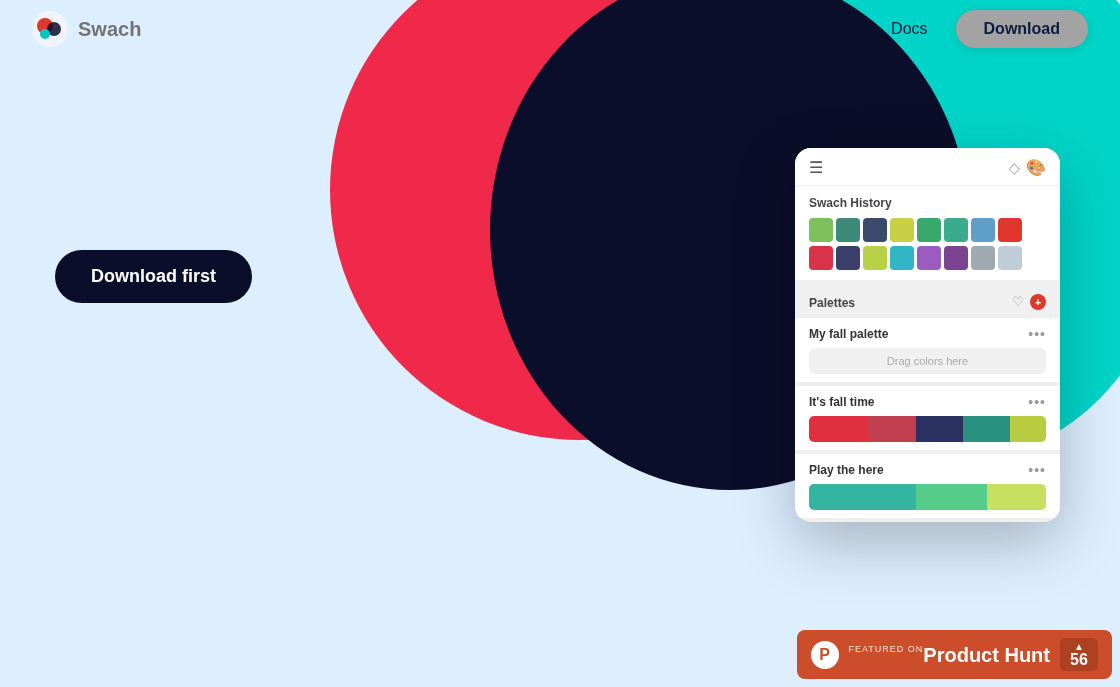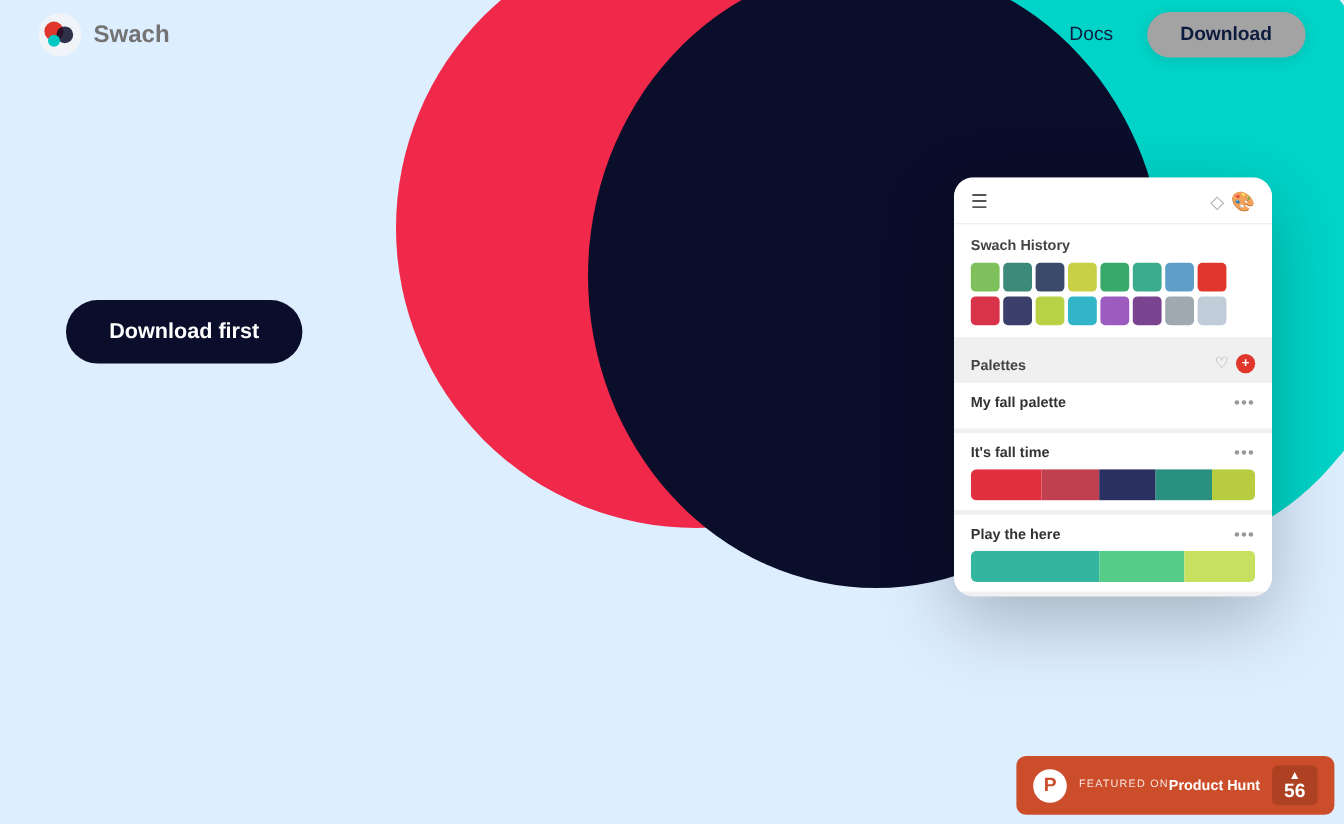--- a/index.html
+++ b/index.html
@@ -305,21 +305,21 @@
 
     .ph-featured-on {
       font-size: 9px;
       font-weight: 400;
       letter-spacing: 1px;
       text-transform: uppercase;
       color: rgba(255,255,255,0.85);
     }
 
     .ph-product-hunt {
-      font-size: 12px;
+      font-size: 20px;
       font-weight: 800;
       color: white;
       line-height: 1.1;
     }
 
     .ph-score {
       display: flex;
       flex-direction: column;
       align-items: center;
       background: rgba(0,0,0,0.15);
@@ -409,20 +409,21 @@
       <span style="font-size:13px;color:#999;">♡</span>
       <span style="font-size:13px;color:#e0362c;background:#e0362c;border-radius:50%;width:16px;height:16px;display:flex;align-items:center;justify-content:center;color:white;font-size:11px;font-weight:bold;">+</span>
     </div>
   </div>
 
   <div class="palette-item">
     <div class="palette-item-header">
       <span class="palette-item-name">My fall palette</span>
       <span class="palette-dots">•••</span>
     </div>
+    <div class="drag-area">Drag colors here</div>
   </div>
 
   <div class="palette-item">
     <div class="palette-item-header">
       <span class="palette-item-name">It's fall time</span>
       <span class="palette-dots">•••</span>
     </div>
     <div class="palette-colors" id="palette2-colors">
         <div class="palette-color-segment" style="background: rgb(224, 48, 64); width: 25%;"></div>
         <div class="palette-color-segment" style="background: rgb(192, 64, 80); width: 20%;"></div>

